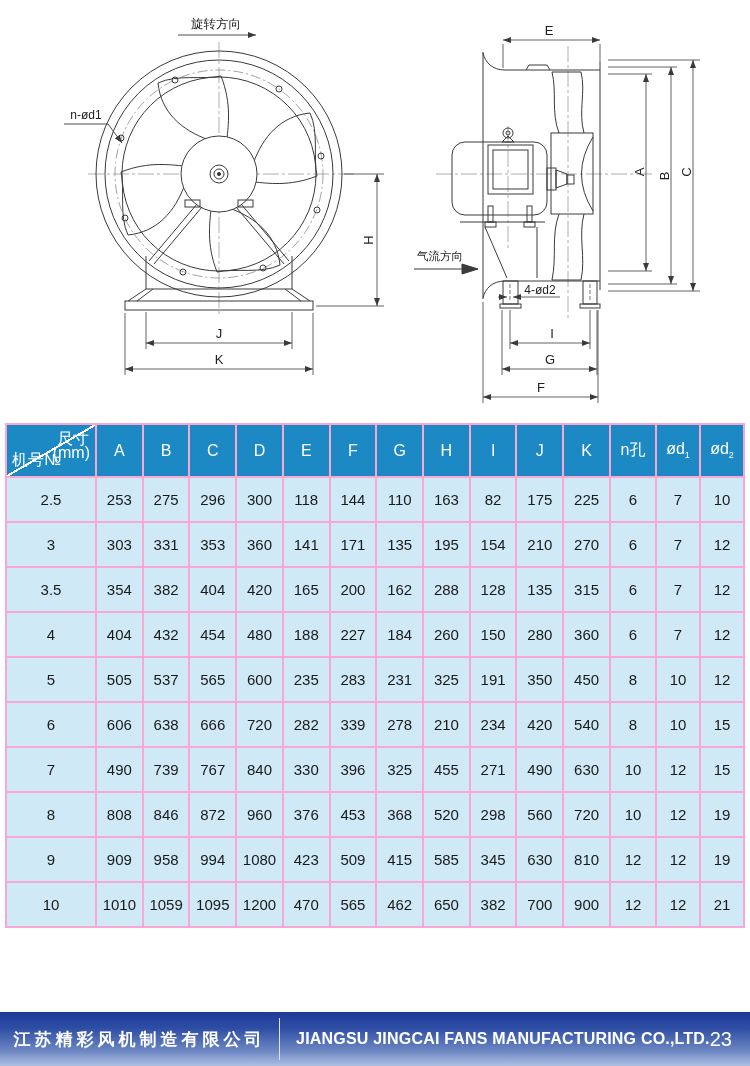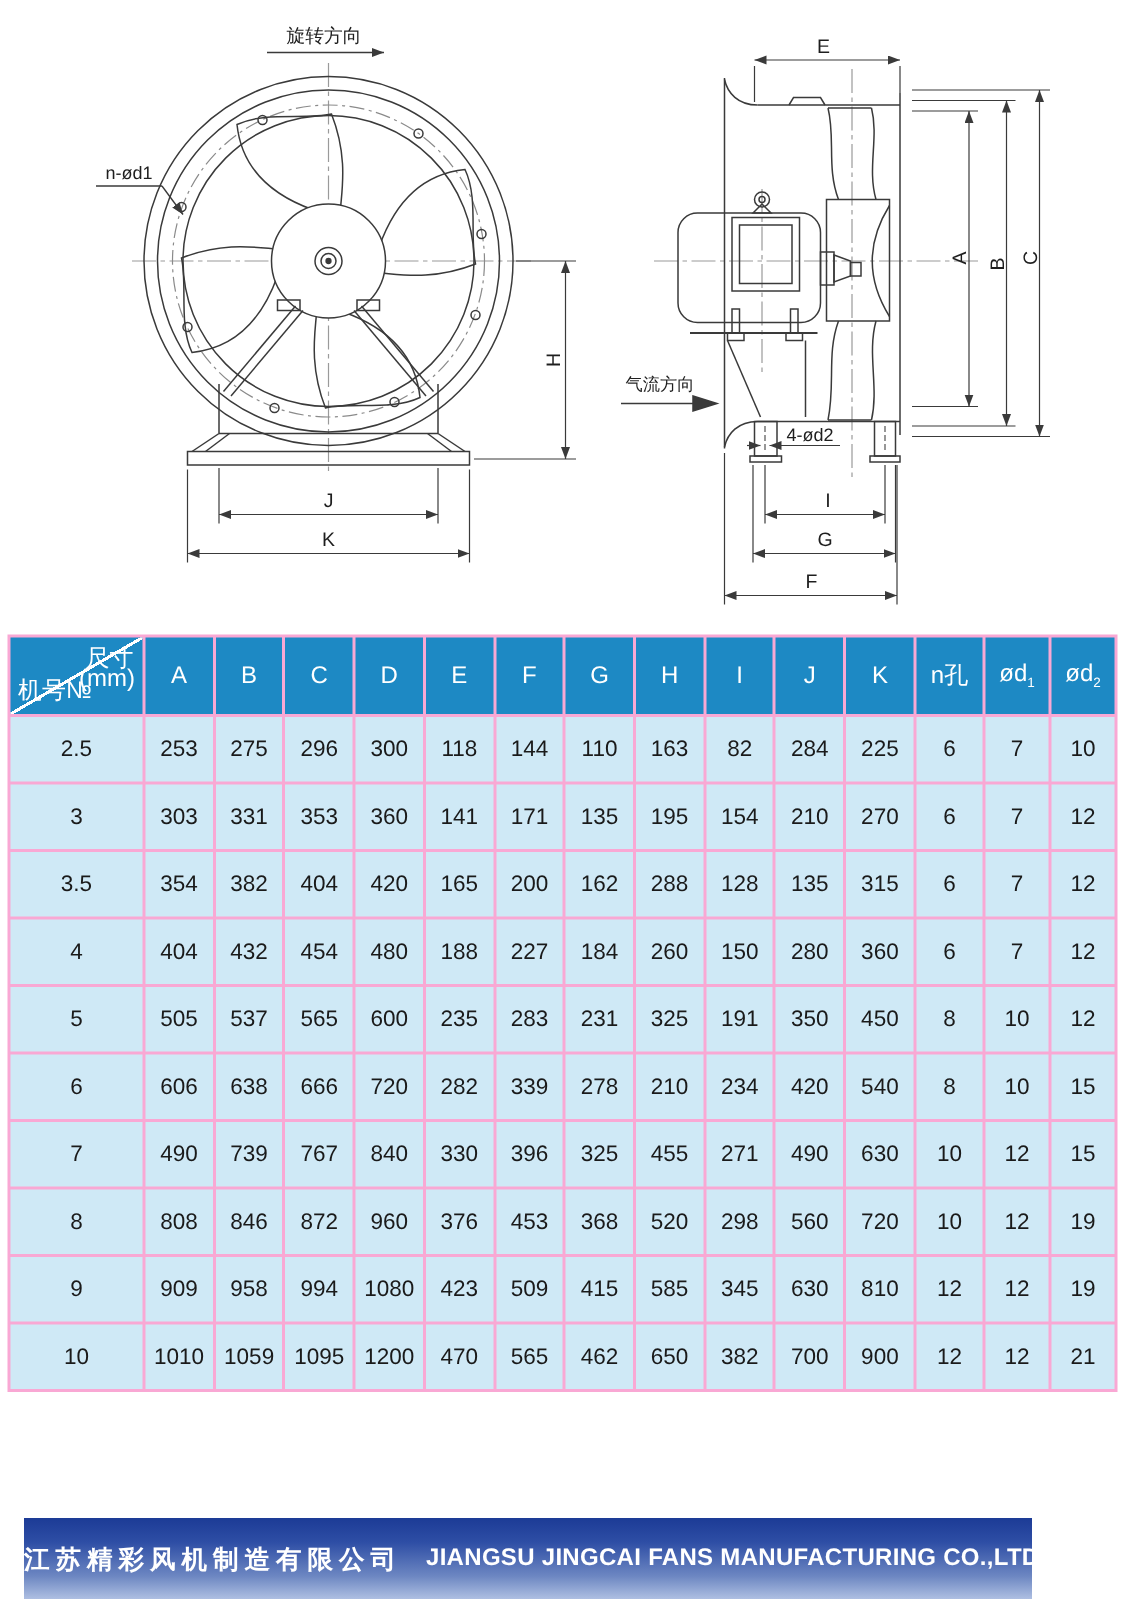--- a/index.html
+++ b/index.html
@@ -32,28 +32,28 @@
     content:"";position:absolute;left:0;top:0;right:0;bottom:0;
     background:linear-gradient(to bottom right,
       transparent calc(50% - 1px), #ffffff calc(50% - 1px),
       #ffffff calc(50% + 1px), transparent calc(50% + 1px));
   }
   th.corner .c-top{position:absolute;top:4px;right:6px;}
   th.corner .c-unit{position:absolute;top:19px;right:5px;}
   th.corner .c-bot{position:absolute;bottom:5px;left:5px;}
   
   .footer{
-    position:absolute;left:16px;bottom:0;width:672px;height:54px;
+    position:absolute;left:0;bottom:0;width:750px;height:54px;
     background:linear-gradient(180deg,#1c3b96 0%,#2e4ea5 30%,#6d87c2 72%,#aebfe2 100%);
     display:flex;align-items:center;
   }
   .f-cn{width:292px;text-align:center;color:#fff;font-size:17px;font-weight:bold;letter-spacing:4px;white-space:nowrap;}
   .f-div{width:1px;height:42px;background:#dfe6f2;}
   .f-en{flex:1;color:#fff;font-size:16px;font-weight:bold;padding-left:16px;letter-spacing:0.2px;white-space:nowrap;}
-  .f-page{color:#fff;font-size:20px;padding-right:6px;}
+  .f-page{color:#fff;font-size:20px;padding-right:18px;}
 </style>
 </head>
 <body>
 
 <div class="diagram-wrap">
 <svg width="750" height="406" viewBox="0 0 750 406">
   <defs>
     <marker id="ah" markerWidth="10" markerHeight="8" refX="8" refY="3" orient="auto-start-reverse" markerUnits="userSpaceOnUse">
       <path d="M0,0 L8,3 L0,6 Z" fill="#3a3a3a"></path>
     </marker>
@@ -269,21 +269,21 @@
         <td>2.5</td>
         <td>253</td>
         <td>275</td>
         <td>296</td>
         <td>300</td>
         <td>118</td>
         <td>144</td>
         <td>110</td>
         <td>163</td>
         <td>82</td>
-        <td>284</td>
+        <td>175</td>
         <td>225</td>
         <td>6</td>
         <td>7</td>
         <td>10</td>
       </tr>
       <tr>
         <td>3</td>
         <td>303</td>
         <td>331</td>
         <td>353</td>

